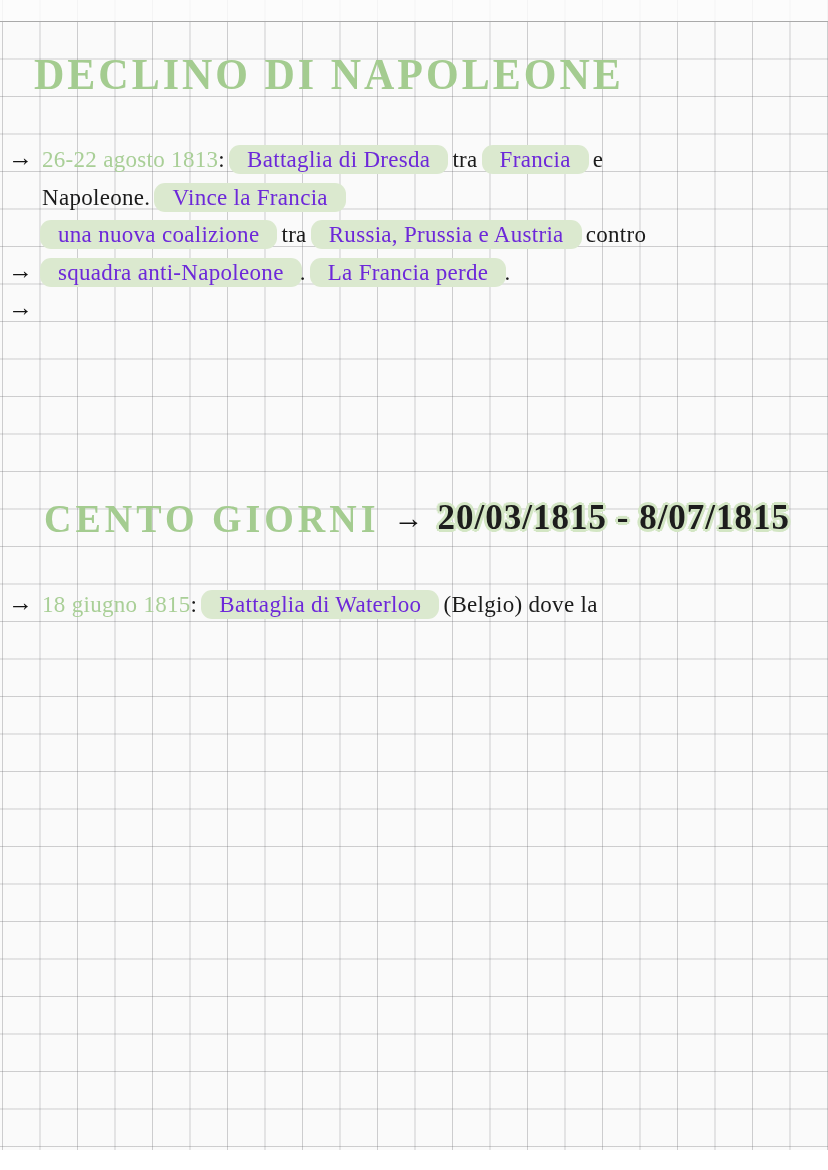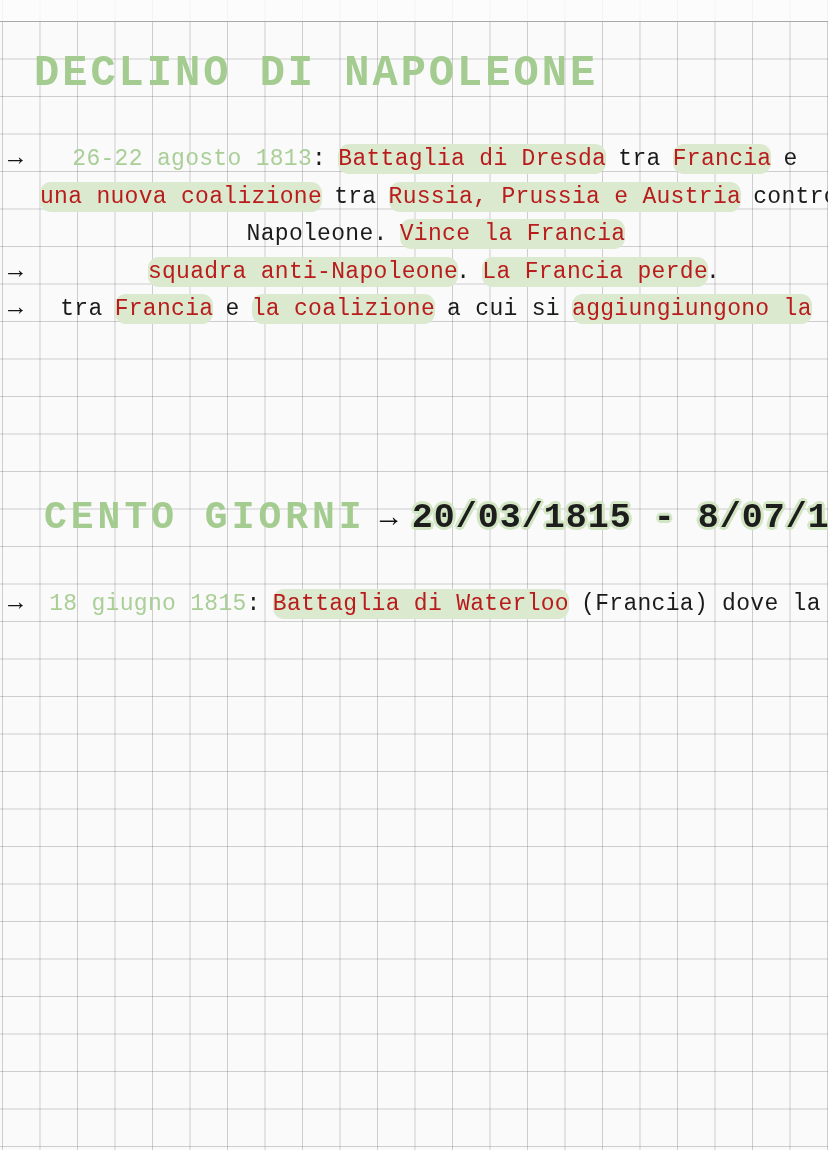--- a/index.html
+++ b/index.html
@@ -6,23 +6,22 @@
   .page{
     position:relative;
     width:828px;height:1150px;
     overflow:hidden;
     background-color:#fafafa;
     background-image:
       linear-gradient(to right, rgba(100,100,105,0.30) 1px, transparent 1px),
       linear-gradient(to bottom, rgba(100,100,105,0.30) 1px, transparent 1px);
     background-size:37.5px 37.5px;
     background-position:2px 21px;
-    font-family:Liberation Mono, monospace;
+    font-family:Liberation Serif, serif;
     color:#1b1b1b;
-    text-align:center;
   }
   .top-edge{
     position:absolute;top:0;left:0;right:0;height:21px;
     background:rgba(253,253,253,0.82);
     border-bottom:1px solid #a9a9a9;
   }
   .page-title{
     position:absolute;left:34px;top:50px;
     font-size:42px;font-weight:bold;letter-spacing:3px;
     color:#a4cc90;white-space:nowrap;
@@ -37,24 +36,24 @@
     font-size:25px;font-weight:bold;color:#141414;
   }
   .line{
     white-space:nowrap;
     font-size:23px;line-height:37.5px;
     letter-spacing:0.3px;
   }
   .seg-ink{color:#1b1b1b;}
   .seg-date{color:#a9cf97;}
   .seg-hl{
-    color:#b91c1c;
+    color:#6d28d9;
     background:#dbe9cf;
     border-radius:11px;
-    padding:2px 0;
+    padding:2px 18px;
     margin:0 -2px;
   }
   .heading{
     position:absolute;left:44px;top:496px;
     display:flex;align-items:center;gap:14px;white-space:nowrap;
   }
   .heading-label{
     font-size:38px;font-weight:bold;letter-spacing:4px;
     color:#a4cc90;transform:scaleY(1.04);
   }
@@ -73,38 +72,37 @@
 
 <div class="page">
   <div class="top-edge"></div>
 
   <div class="page-title">DECLINO DI NAPOLEONE</div>
 
   <div class="notes notes-1">
       <div class="bullet">
         <span class="arrow">→</span>
         <div class="line"><span class="seg-date">26-22 agosto 1813</span><span class="seg-ink">: </span><span class="seg-hl">Battaglia di Dresda</span><span class="seg-ink"> tra </span><span class="seg-hl">Francia</span><span class="seg-ink"> e</span></div>
+        <div class="line"><span class="seg-ink">Napoleone. </span><span class="seg-hl">Vince la Francia</span></div>
         <div class="line"><span class="seg-hl">una nuova coalizione</span><span class="seg-ink"> tra </span><span class="seg-hl">Russia, Prussia e Austria</span><span class="seg-ink"> contro</span></div>
-        <div class="line"><span class="seg-ink">Napoleone. </span><span class="seg-hl">Vince la Francia</span></div>
       </div>
       <div class="bullet">
         <span class="arrow">→</span>
         <div class="line"><span class="seg-hl">squadra anti-Napoleone</span><span class="seg-ink">. </span><span class="seg-hl">La Francia perde</span><span class="seg-ink">.</span></div>
       </div>
       <div class="bullet">
         <span class="arrow">→</span>
-        <div class="line"><span class="seg-ink">tra </span><span class="seg-hl">Francia</span><span class="seg-ink"> e </span><span class="seg-hl">la coalizione</span><span class="seg-ink"> a cui si </span><span class="seg-hl">aggiungiungono la</span></div>
       </div>
     </div>
 
   <div class="heading">
     <span class="heading-label">CENTO GIORNI</span>
     <span class="heading-arrow">→</span>
     <span class="heading-dates">20/03/1815 - 8/07/1815</span>
   </div>
 
   <div class="notes notes-2">
       <div class="bullet">
         <span class="arrow">→</span>
-        <div class="line"><span class="seg-date">18 giugno 1815</span><span class="seg-ink">: </span><span class="seg-hl">Battaglia di Waterloo</span><span class="seg-ink"> (Francia) dove la</span></div>
+        <div class="line"><span class="seg-date">18 giugno 1815</span><span class="seg-ink">: </span><span class="seg-hl">Battaglia di Waterloo</span><span class="seg-ink"> (Belgio) dove la</span></div>
       </div>
     </div>
 </div>
 
 </body></html>

